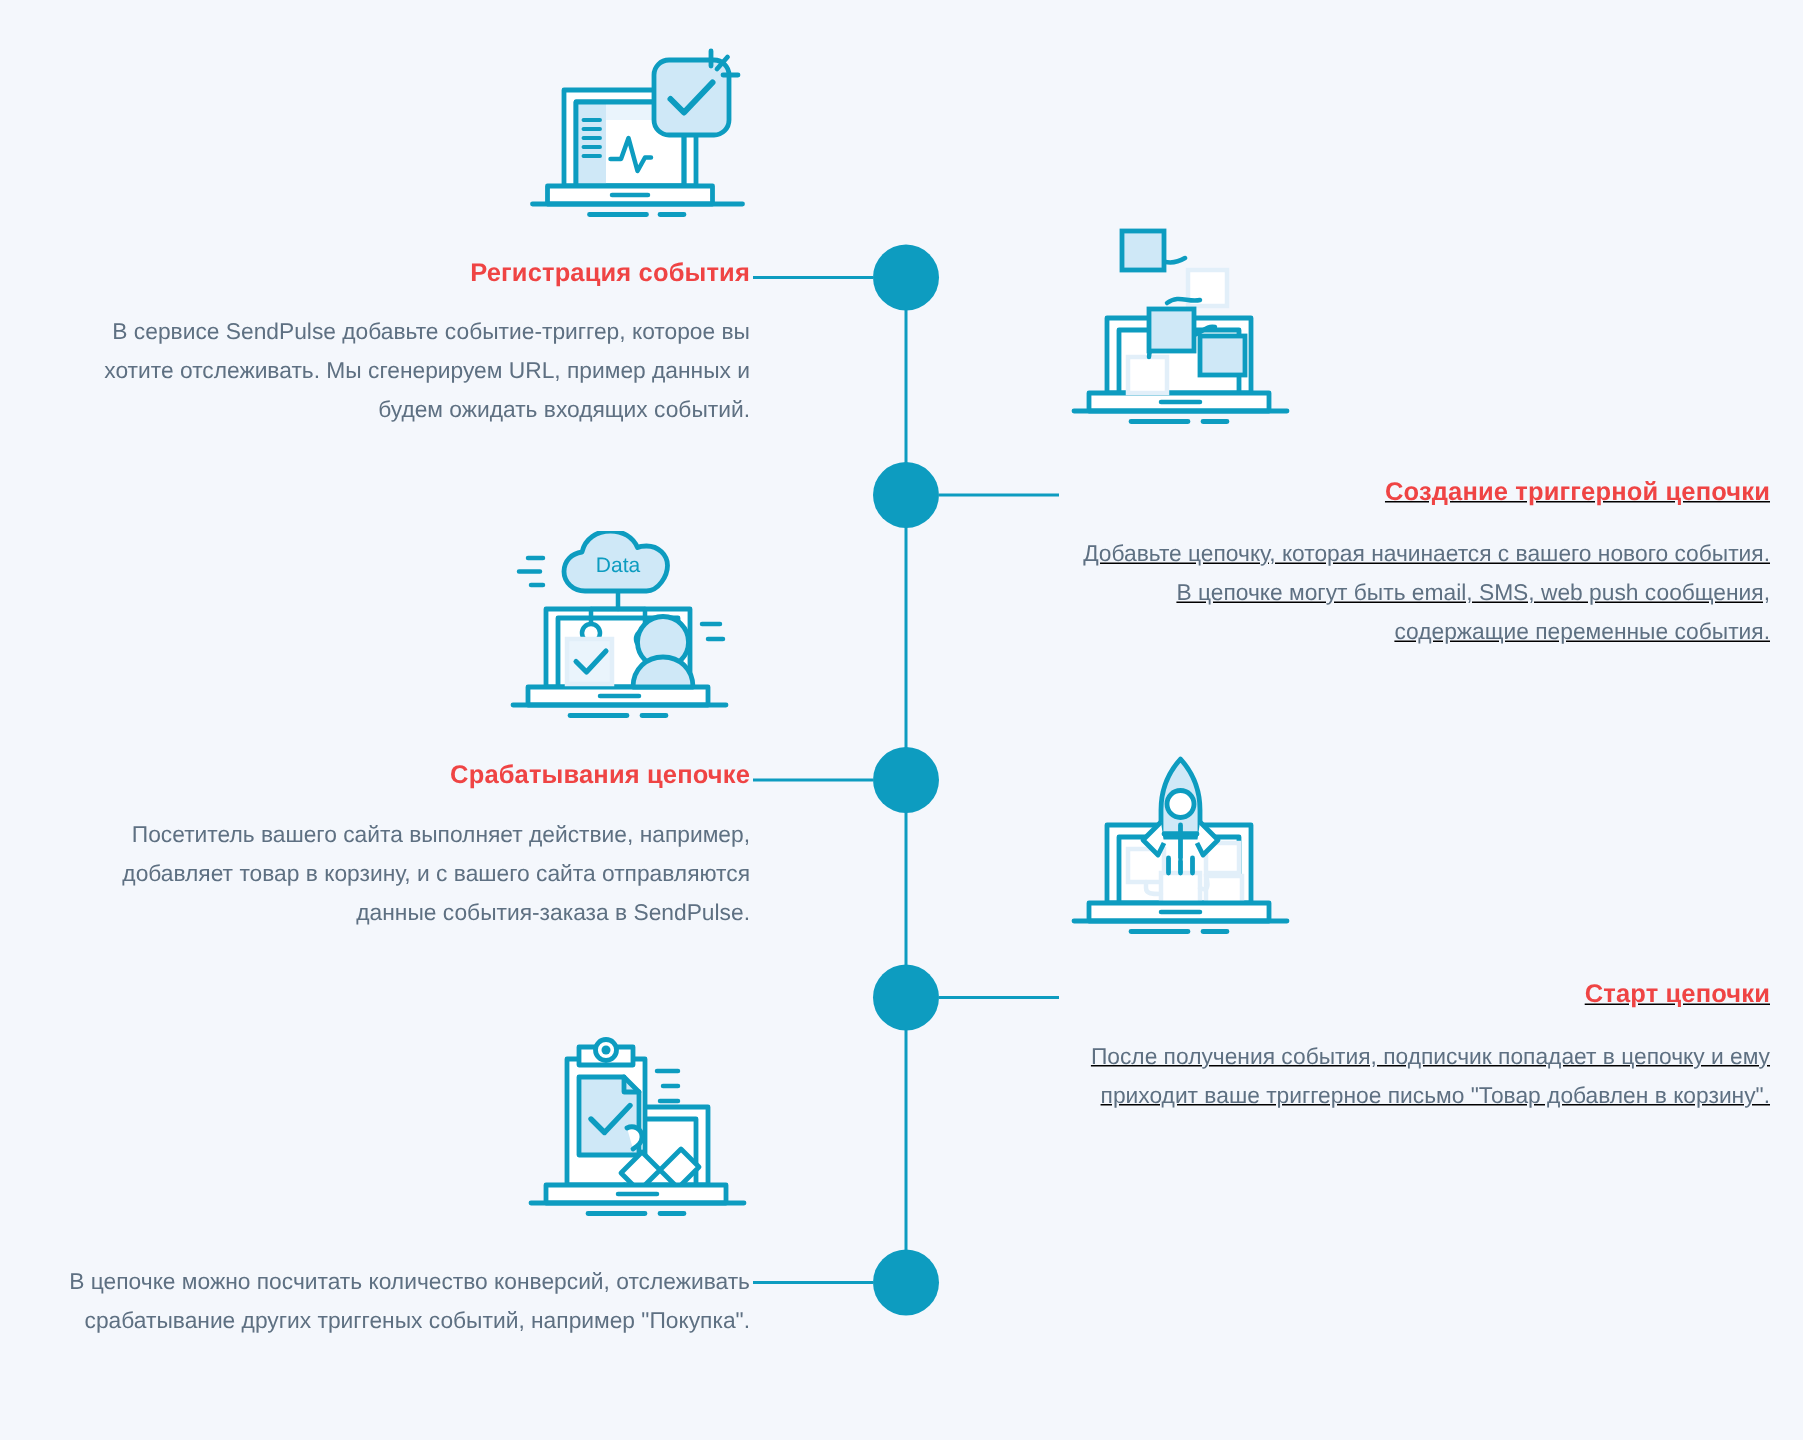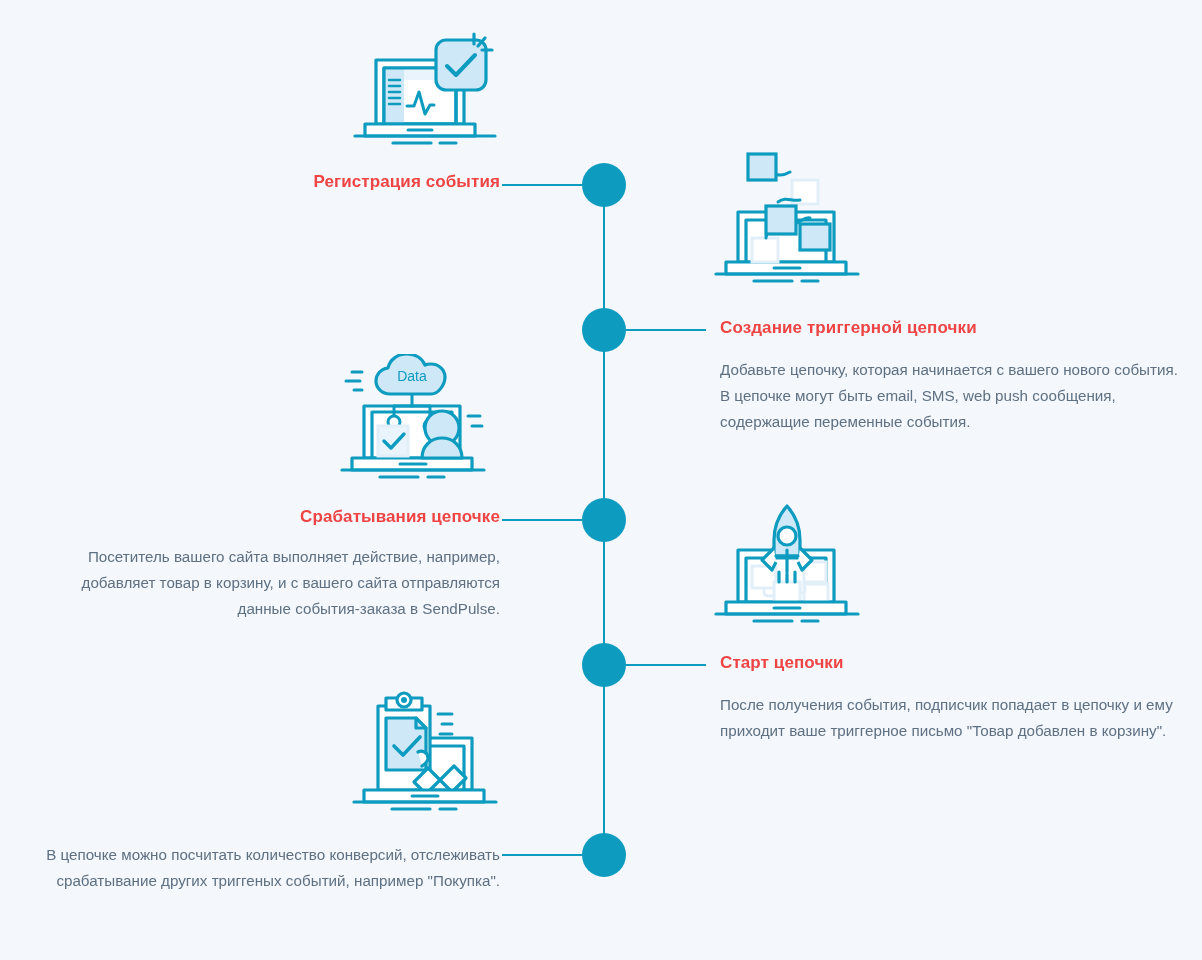--- a/index.html
+++ b/index.html
@@ -44,21 +44,21 @@
   .connector {
     position: absolute;
     height: 2px;
     background: #0d9cc0;
     z-index: 2;
   }
 
   
   .step-text { position: absolute; width: 460px; }
   .step-text.left  { right: 702px; text-align: right; }
-  .step-text.right { left: 720px;  text-align: left;  }
+  .step-text.right { left: 720px;  text-align: right; text-decoration: underline;  }
 
   .step-title {
     font-size: 17px;
     font-weight: bold;
     color: #ef4444;
     letter-spacing: .1px;
     margin-bottom: 17px;
     white-space: nowrap;
   }
   .step-text.right .step-title { margin-bottom: 19px; }
@@ -250,20 +250,21 @@
         <path d="M14 100h120v12H14z" fill="#ffffff"></path>
         <path d="M62 106h26" stroke-width="3"></path>
         <path d="M4 112h142" stroke-width="3.2"></path>
         <path d="M42 119h38M90 119h16" stroke-width="3.2"></path>
       </g>
     </svg>
   </div>
 
   <div class="step-text left" style="top:172px;">
     <div class="step-title">Регистрация события</div>
+    <div class="step-body">В сервисе SendPulse добавьте событие-триггер, которое вы хотите отслеживать. Мы сгенерируем URL, пример данных и будем ожидать входящих событий.</div>
   </div>
 
   <div class="step-text right" style="top:318px;">
     <div class="step-title">Создание триггерной цепочки</div>
     <div class="step-body">Добавьте цепочку, которая начинается с вашего нового события. В цепочке могут быть email, SMS, web push сообщения, содержащие переменные события.</div>
   </div>
 
   <div class="step-text left" style="top:507px;">
     <div class="step-title">Срабатывания цепочке</div>
     <div class="step-body">Посетитель вашего сайта выполняет действие, например, добавляет товар в корзину, и с вашего сайта отправляются данные события-заказа в SendPulse.</div>

